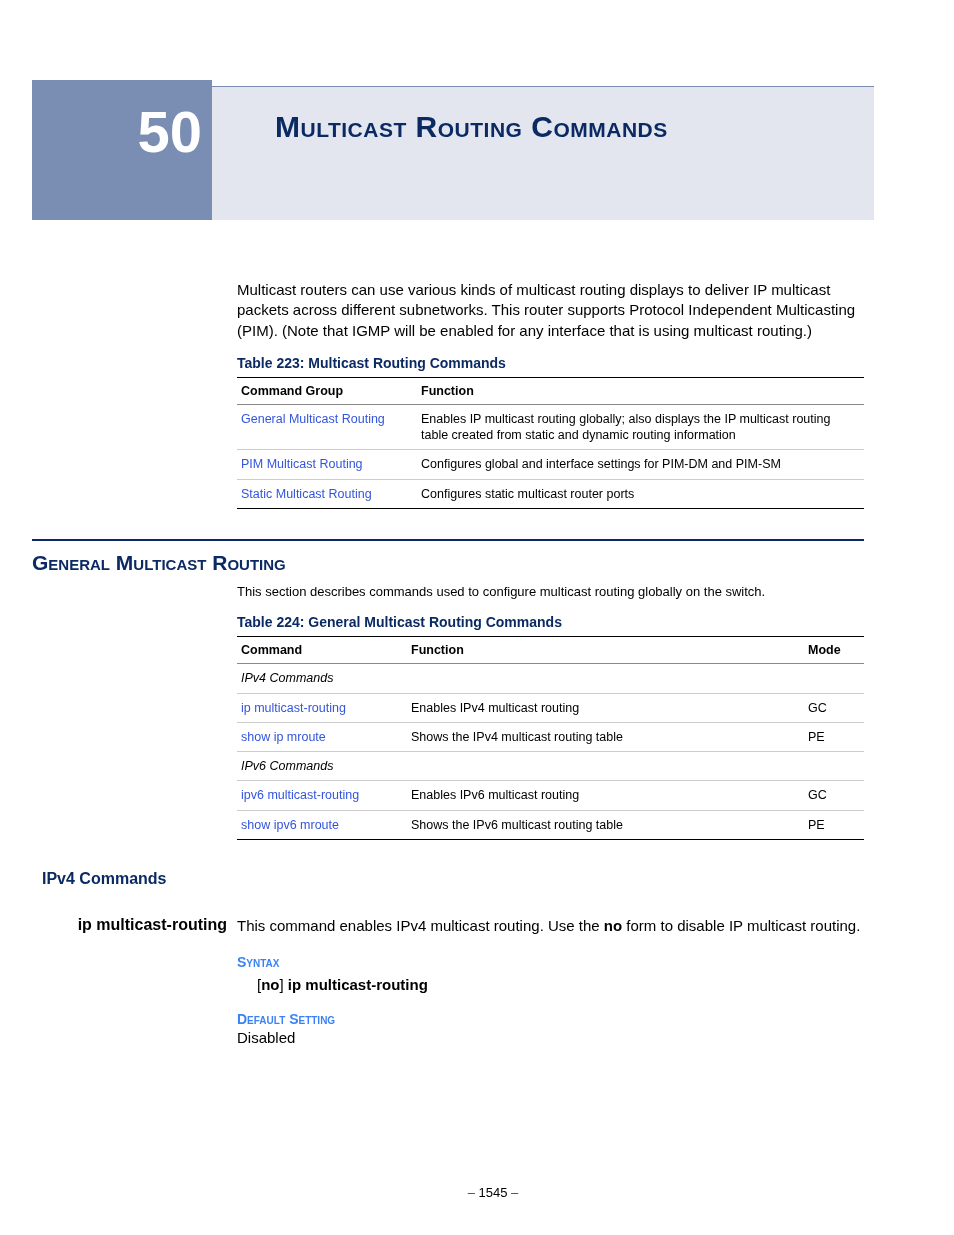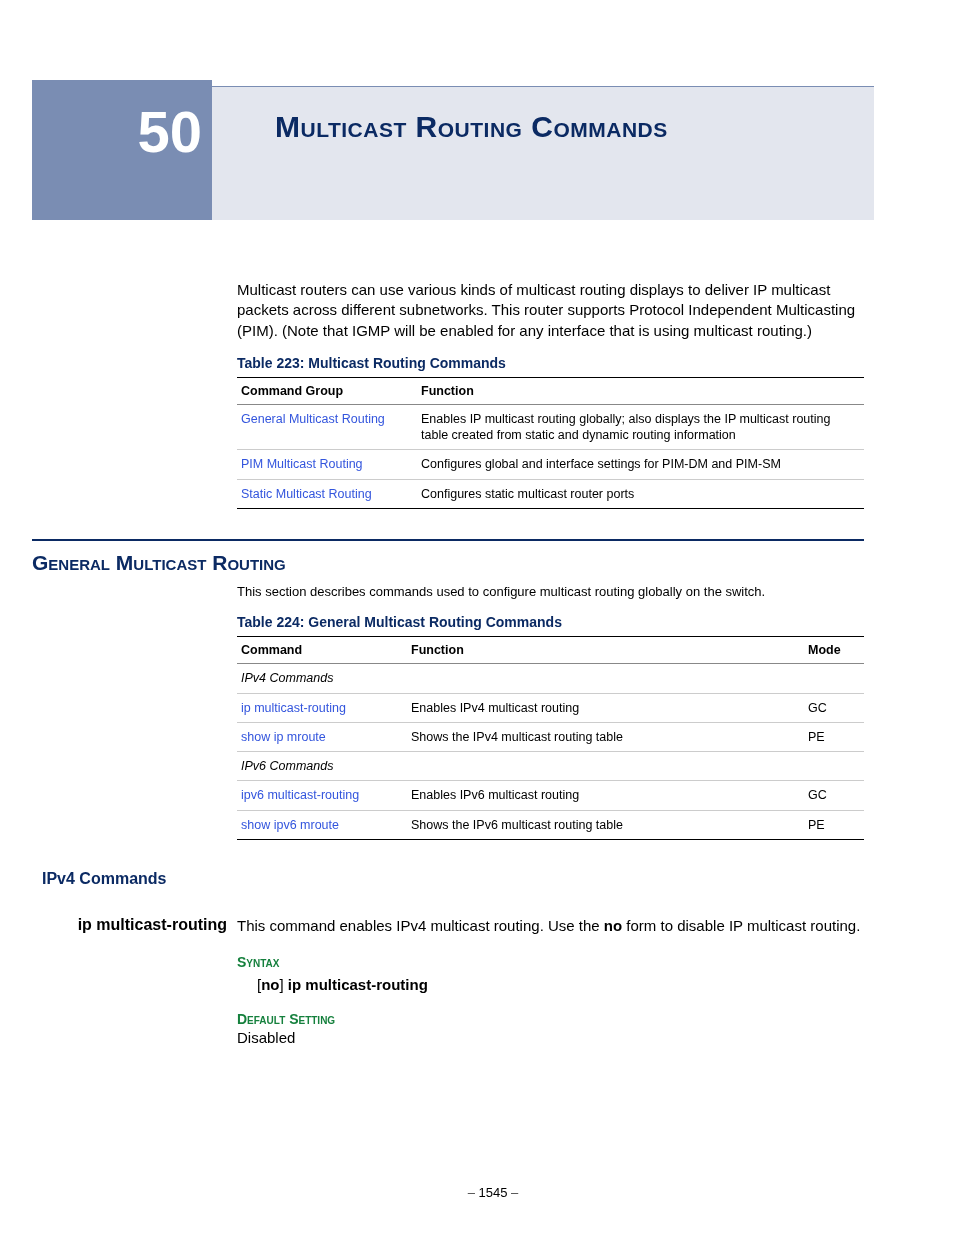--- a/index.html
+++ b/index.html
@@ -154,21 +154,21 @@
     font-size: 16px;
     font-family: "Helvetica Neue", Arial, sans-serif;
   }
   .cmd-body {
     flex: 1;
     font-size: 15px;
     line-height: 1.35;
   }
   .cmd-body .no { font-weight: bold; }
   .field-label {
-    color: #15803d;
+    color: #3b82f6;
     font-variant: small-caps;
     font-weight: bold;
     font-size: 14px;
     margin-left: 195px;
     margin-top: 6px;
     font-family: "Helvetica Neue", Arial, sans-serif;
   }
   .syntax-line {
     margin-left: 215px;
     font-size: 15px;

